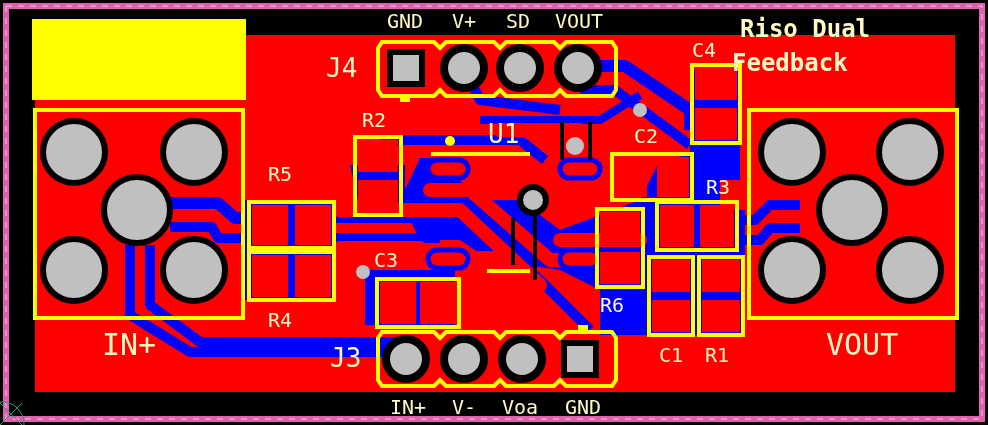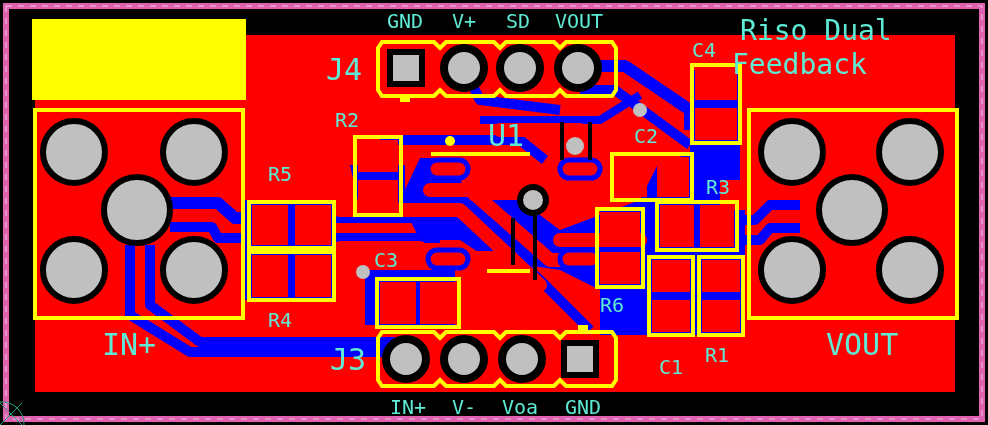--- a/index.html
+++ b/index.html
@@ -1,22 +1,22 @@
 <!DOCTYPE html>
 <html><head>
 <meta charset="utf-8">
 <style>
   html,body{margin:0;padding:0;background:#000;}
   body{width:988px;height:425px;overflow:hidden;position:relative;font-family:"DejaVu Sans Mono","Liberation Mono",monospace;}
   #board{position:absolute;left:0;top:0;width:988px;height:425px;}
-  .label{position:absolute;color:#5eead4;font-family:"DejaVu Sans Mono","Liberation Mono",monospace;white-space:nowrap;line-height:1;}
+  .label{position:absolute;color:#fef9c3;font-family:"DejaVu Sans Mono","Liberation Mono",monospace;white-space:nowrap;line-height:1;}
   .lbl-small{font-size:20px;}
-  .lbl-mid{font-size:30px;}
+  .lbl-mid{font-size:26px;}
   .lbl-big{font-size:30px;}
-  .lbl-title{font-size:28px;}
+  .lbl-title{font-size:24px;font-weight:bold;}
 </style>
 </head>
 <body>
 
 <svg id="board" viewBox="0 0 988 425" xmlns="http://www.w3.org/2000/svg">
 
   <rect x="0" y="0" width="988" height="425" fill="#000"></rect>
 
   <g>
     <rect x="6" y="6" width="976" height="413" fill="none" stroke="#e060b0" stroke-width="6"></rect>
@@ -213,22 +213,22 @@
 <div class="label lbl-mid" style="left:330px;top:345px;">J3</div>
 <div class="label lbl-small" style="left:390px;top:397px;">IN+</div>
 <div class="label lbl-small" style="left:452px;top:397px;">V-</div>
 <div class="label lbl-small" style="left:502px;top:397px;">Voa</div>
 <div class="label lbl-small" style="left:565px;top:397px;">GND</div>
 
 <div class="label lbl-big" style="left:102px;top:330px;">IN+</div>
 <div class="label lbl-big" style="left:826px;top:330px;">VOUT</div>
 
 <div class="label lbl-mid" style="left:488px;top:121px;">U1</div>
-<div class="label lbl-small" style="left:335px;top:110px;">R2</div>
+<div class="label lbl-small" style="left:362px;top:110px;">R2</div>
 <div class="label lbl-small" style="left:268px;top:164px;">R5</div>
 <div class="label lbl-small" style="left:268px;top:310px;">R4</div>
 <div class="label lbl-small" style="left:374px;top:250px;">C3</div>
 <div class="label lbl-small" style="left:692px;top:40px;">C4</div>
 <div class="label lbl-small" style="left:634px;top:126px;">C2</div>
 <div class="label lbl-small" style="left:706px;top:177px;">R3</div>
 <div class="label lbl-small" style="left:600px;top:295px;text-align:right;">R6</div>
-<div class="label lbl-small" style="left:659px;top:345px;margin-top:12px;">C1</div>
+<div class="label lbl-small" style="left:659px;top:345px;">C1</div>
 <div class="label lbl-small" style="left:705px;top:345px;text-align:right;">R1</div>
 
 </body></html>

